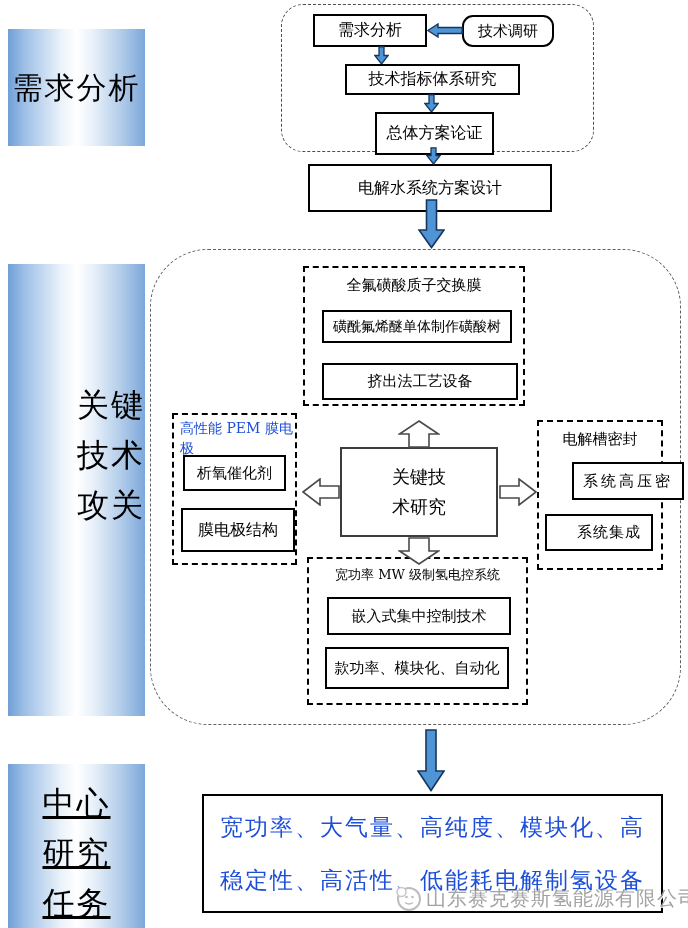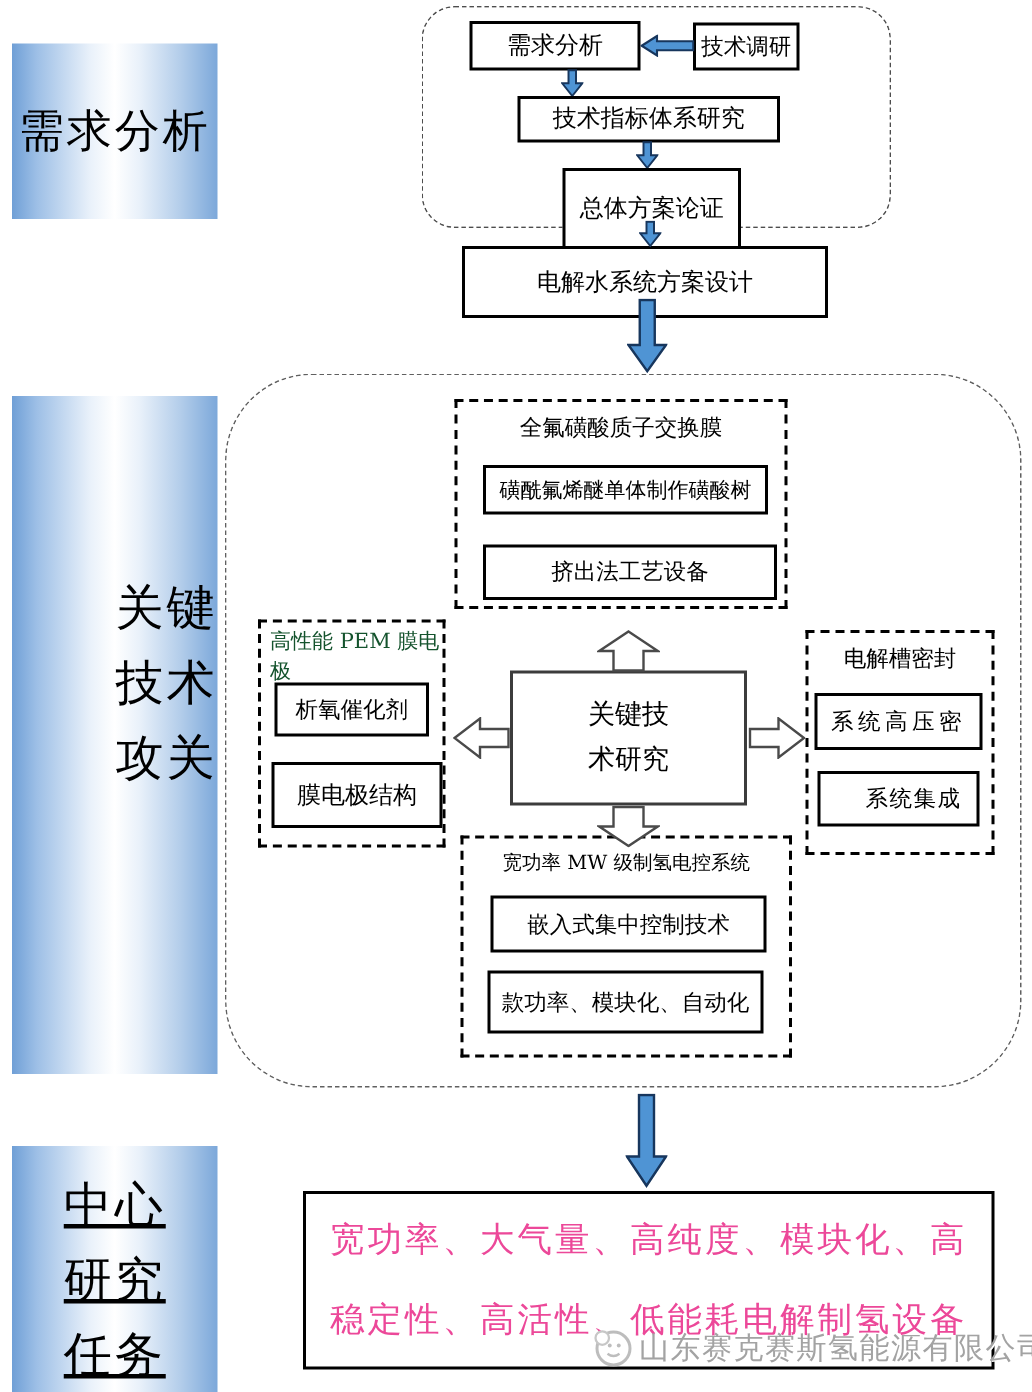--- a/index.html
+++ b/index.html
@@ -70,33 +70,33 @@
     line-height: 30px;
   }
   
   #pem-title {
     position: absolute;
     left: 180px; top: 418px;
     width: 114px; height: 37px;
     overflow: hidden;
     font-size: 14px;
     line-height: 20px;
-    color: #14532d;
+    color: #1d4ed8;
   }
   
   #result-box {
     position: absolute;
     left: 202px; top: 794px;
     width: 461px; height: 119px;
     background: #fff;
     border: 2px solid #000;
     font-size: 23px;
     line-height: 53px;
     letter-spacing: 2px;
-    color: #ec4899;
+    color: #1d4ed8;
     padding: 5px 16px 0 16px;
   }
   
   #watermark {
     position: absolute;
     left: 394px; top: 884px;
     display: flex;
     align-items: center;
     gap: 4px;
     color: #a3a3a3;
@@ -124,37 +124,37 @@
   </div>
   <div class="side-bar" id="bar3">
     <div class="line">中心</div>
     <div class="line">研究</div>
     <div class="line">任务</div>
   </div>
 
   <div class="dash-round" style="left:281px; top:4px; width:313px; height:148px; border-radius:22px;"></div>
 
   <div class="b" style="left:313px; top:14px; width:114px; height:33px;">需求分析</div>
-  <div class="b" style="left:462px; top:15px; width:71px; height:32px; font-size:15px;">技术调研</div>
+  <div class="b" style="left:462px; top:15px; width:92px; height:32px; font-size:15px;border-radius:11px;">技术调研</div>
 
   <svg class="svg-arrow" style="left:427px; top:23px;" width="36" height="15" viewBox="0 0 36 15">
     <path d="M35.2 4.5 H11 V1 L0.8 7.5 L11 14 V10.5 H35.2 Z" fill="#4f94d4" stroke="#17365d" stroke-width="1.4"></path>
   </svg>
 
   <svg class="svg-arrow" style="left:374px; top:46px;" width="15" height="19" viewBox="0 0 15 19">
     <path d="M5 0.8 H10 V9.5 H14.2 L7.5 18 L0.8 9.5 H5 Z" fill="#4f94d4" stroke="#17365d" stroke-width="1.3"></path>
   </svg>
 
   <div class="b" style="left:345px; top:64px; width:175px; height:31px;">技术指标体系研究</div>
 
   <svg class="svg-arrow" style="left:424px; top:94px;" width="15" height="19" viewBox="0 0 15 19">
     <path d="M5 0.8 H10 V9.5 H14.2 L7.5 18 L0.8 9.5 H5 Z" fill="#4f94d4" stroke="#17365d" stroke-width="1.3"></path>
   </svg>
 
-  <div class="b" style="left:375px; top:112px; width:119px; height:54px;">总体方案论证</div>
+  <div class="b" style="left:375px; top:112px; width:119px; height:43px;">总体方案论证</div>
 
   <svg class="svg-arrow" style="left:426px; top:147px; z-index:2;" width="15" height="18" viewBox="0 0 15 18">
     <path d="M5 0.8 H10 V8.5 H14.2 L7.5 17 L0.8 8.5 H5 Z" fill="#4f94d4" stroke="#17365d" stroke-width="1.3"></path>
   </svg>
 
   <div class="b" style="left:308px; top:164px; width:244px; height:48px;">电解水系统方案设计</div>
 
   <svg class="svg-arrow" style="left:418px; top:199px;" width="27" height="50" viewBox="0 0 27 50">
     <path d="M8.5 1 H18.5 V31 H26 L13.5 48.5 L1 31 H8.5 Z" fill="#4f94d4" stroke="#17365d" stroke-width="1.6"></path>
   </svg>
@@ -166,21 +166,21 @@
   <div class="b" style="left:322px; top:310px; width:190px; height:33px; font-size:14px;">磺酰氟烯醚单体制作磺酸树</div>
   <div class="b" style="left:322px; top:363px; width:196px; height:37px; font-size:15px;">挤出法工艺设备</div>
 
   <div class="dash-box" style="left:172px; top:413px; width:125px; height:152px;"></div>
   <div id="pem-title">高性能 PEM 膜电极</div>
   <div class="b" style="left:183px; top:455px; width:103px; height:36px; font-size:15px; z-index:2;">析氧催化剂</div>
   <div class="b" style="left:181px; top:508px; width:114px; height:44px; font-size:16px;">膜电极结构</div>
 
   <div class="dash-box" style="left:537px; top:420px; width:126px; height:150px;"></div>
   <div class="dash-title" style="left:537px; top:430px; width:126px;">电解槽密封</div>
-  <div class="b" style="left:543px; top:462px; width:112px; height:38px; font-size:15px; letter-spacing:3px;">系统高压密</div>
+  <div class="b" style="left:572px; top:462px; width:112px; height:38px; font-size:15px; letter-spacing:3px;">系统高压密</div>
   <div class="b" style="left:545px; top:514px; width:108px; height:37px; font-size:15px; letter-spacing:1px;padding-left:20px;">系统集成</div>
 
   <div class="dash-box" style="left:307px; top:557px; width:221px; height:148px;"></div>
   <div class="dash-title" style="left:307px; top:566px; width:221px; font-size:13px;">宽功率 MW 级制氢电控系统</div>
   <div class="b" style="left:327px; top:597px; width:184px; height:38px; font-size:15px;">嵌入式集中控制技术</div>
   <div class="b" style="left:325px; top:647px; width:184px; height:42px; font-size:15px;">款功率、模块化、自动化</div>
 
   <div class="b" id="center-box" style="left:340px; top:447px; width:158px; height:90px;">
     <div>关键技</div>
     <div>术研究</div>

